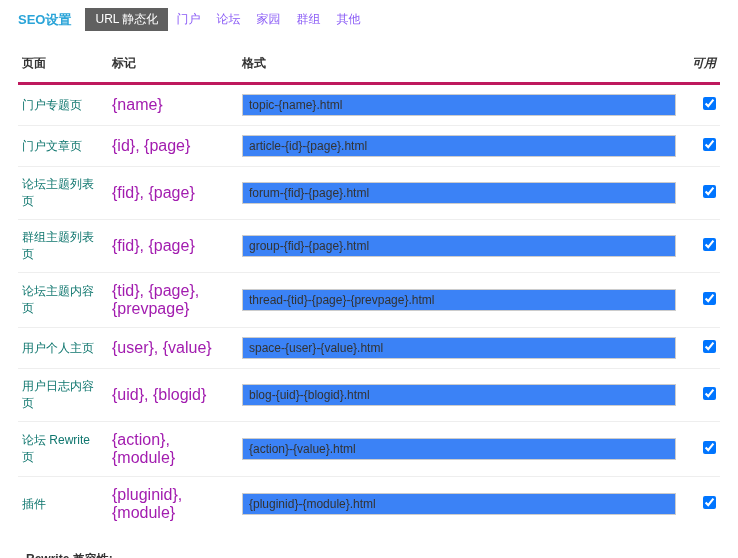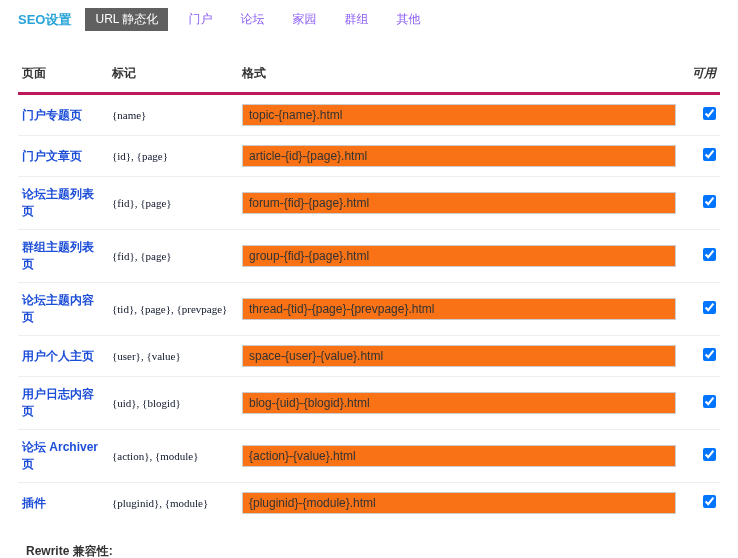--- a/index.html
+++ b/index.html
@@ -4,45 +4,45 @@
   <style>
     * { box-sizing: border-box; margin: 0; padding: 0; }
     body {
       font-family: "Microsoft YaHei", Arial, sans-serif;
       font-size: 12px;
       color: #333;
       background: #fff;
       padding: 8px 18px;
       width: 738px;
     }
-    .header { display: flex; align-items: center; gap: 8px; margin-bottom: 28px; }
+    .header { display: flex; align-items: center; gap: 8px; margin-bottom: 18px; }
     .seo-title { color: #2aa4d8; font-size: 13px; font-weight: bold; margin-right: 6px; }
     .tab { color: #8b5cf6; padding: 3px 8px; cursor: pointer; font-size: 12px; }
     .tab.active { background: #606060; color: #fff; padding: 3px 10px; }
     table { width: 100%; border-collapse: collapse; }
     th { text-align: left; font-weight: bold; padding: 6px 4px 10px 4px; border-bottom: 3px solid #be185d; color: #333; font-size:12px;}
     th.col-avail { text-align: right; font-style: italic; }
     td { padding: 9px 4px; border-bottom: 1px solid #eee; vertical-align: middle; }
-    td.col-page { width: 90px; color:#1d4ed8;font-weight:bold;}
-    td.col-tag { width: 130px; color: #0f172a; font-size:11px;font-family:Liberation Serif, serif;}
+    td.col-page { width: 90px; color:#0f766e;}
+    td.col-tag { width: 130px; color: #a21caf; font-size:16px;}
     td.col-format input[type=text] {
       width: 100%; border: 1px solid #ccc; padding: 3px 6px;
-      font-size: 12px; color: #333; height: 22px; background:#f97316;
+      font-size: 12px; color: #333; height: 22px; background:#3b82f6;
     }
     td.col-avail { width: 40px; text-align: right; }
     .rewrite-section { margin-top: 20px; }
     .rewrite-label { font-weight: bold; margin-bottom: 14px; display:block;padding-left:8px;}
     tbody tr:last-child td { border-bottom:none;margin-left:20px; }
   </style>
 </head>
 <body>
 
 <div class="header">
   <span class="seo-title">SEO设置</span>
-  <div id="tab-bar" style="display:flex; gap:12px; align-items:center;">
+  <div id="tab-bar" style="display:flex; gap:0; align-items:center;">
       <span class="tab active">URL 静态化</span>
       <span class="tab">门户</span>
       <span class="tab">论坛</span>
       <span class="tab">家园</span>
       <span class="tab">群组</span>
       <span class="tab">其他</span>
     </div>
 </div>
 
 <table>
@@ -91,21 +91,21 @@
         <td class="col-format"><input type="text" value="space-{user}-{value}.html" style=""></td>
         <td class="col-avail"><input type="checkbox" checked="" style=""></td>
       </tr>
       <tr>
         <td class="col-page">用户日志内容页</td>
         <td class="col-tag">{uid}, {blogid}</td>
         <td class="col-format"><input type="text" value="blog-{uid}-{blogid}.html" style=""></td>
         <td class="col-avail"><input type="checkbox" checked="" style=""></td>
       </tr>
       <tr>
-        <td class="col-page">论坛 Archiver 页</td>
+        <td class="col-page">论坛 Rewrite 页</td>
         <td class="col-tag">{action}, {module}</td>
         <td class="col-format"><input type="text" value="{action}-{value}.html" style=""></td>
         <td class="col-avail"><input type="checkbox" checked="" style=""></td>
       </tr>
       <tr>
         <td class="col-page">插件</td>
         <td class="col-tag">{pluginid}, {module}</td>
         <td class="col-format"><input type="text" value="{pluginid}-{module}.html" style=""></td>
         <td class="col-avail"><input type="checkbox" checked="" style=""></td>
       </tr>

